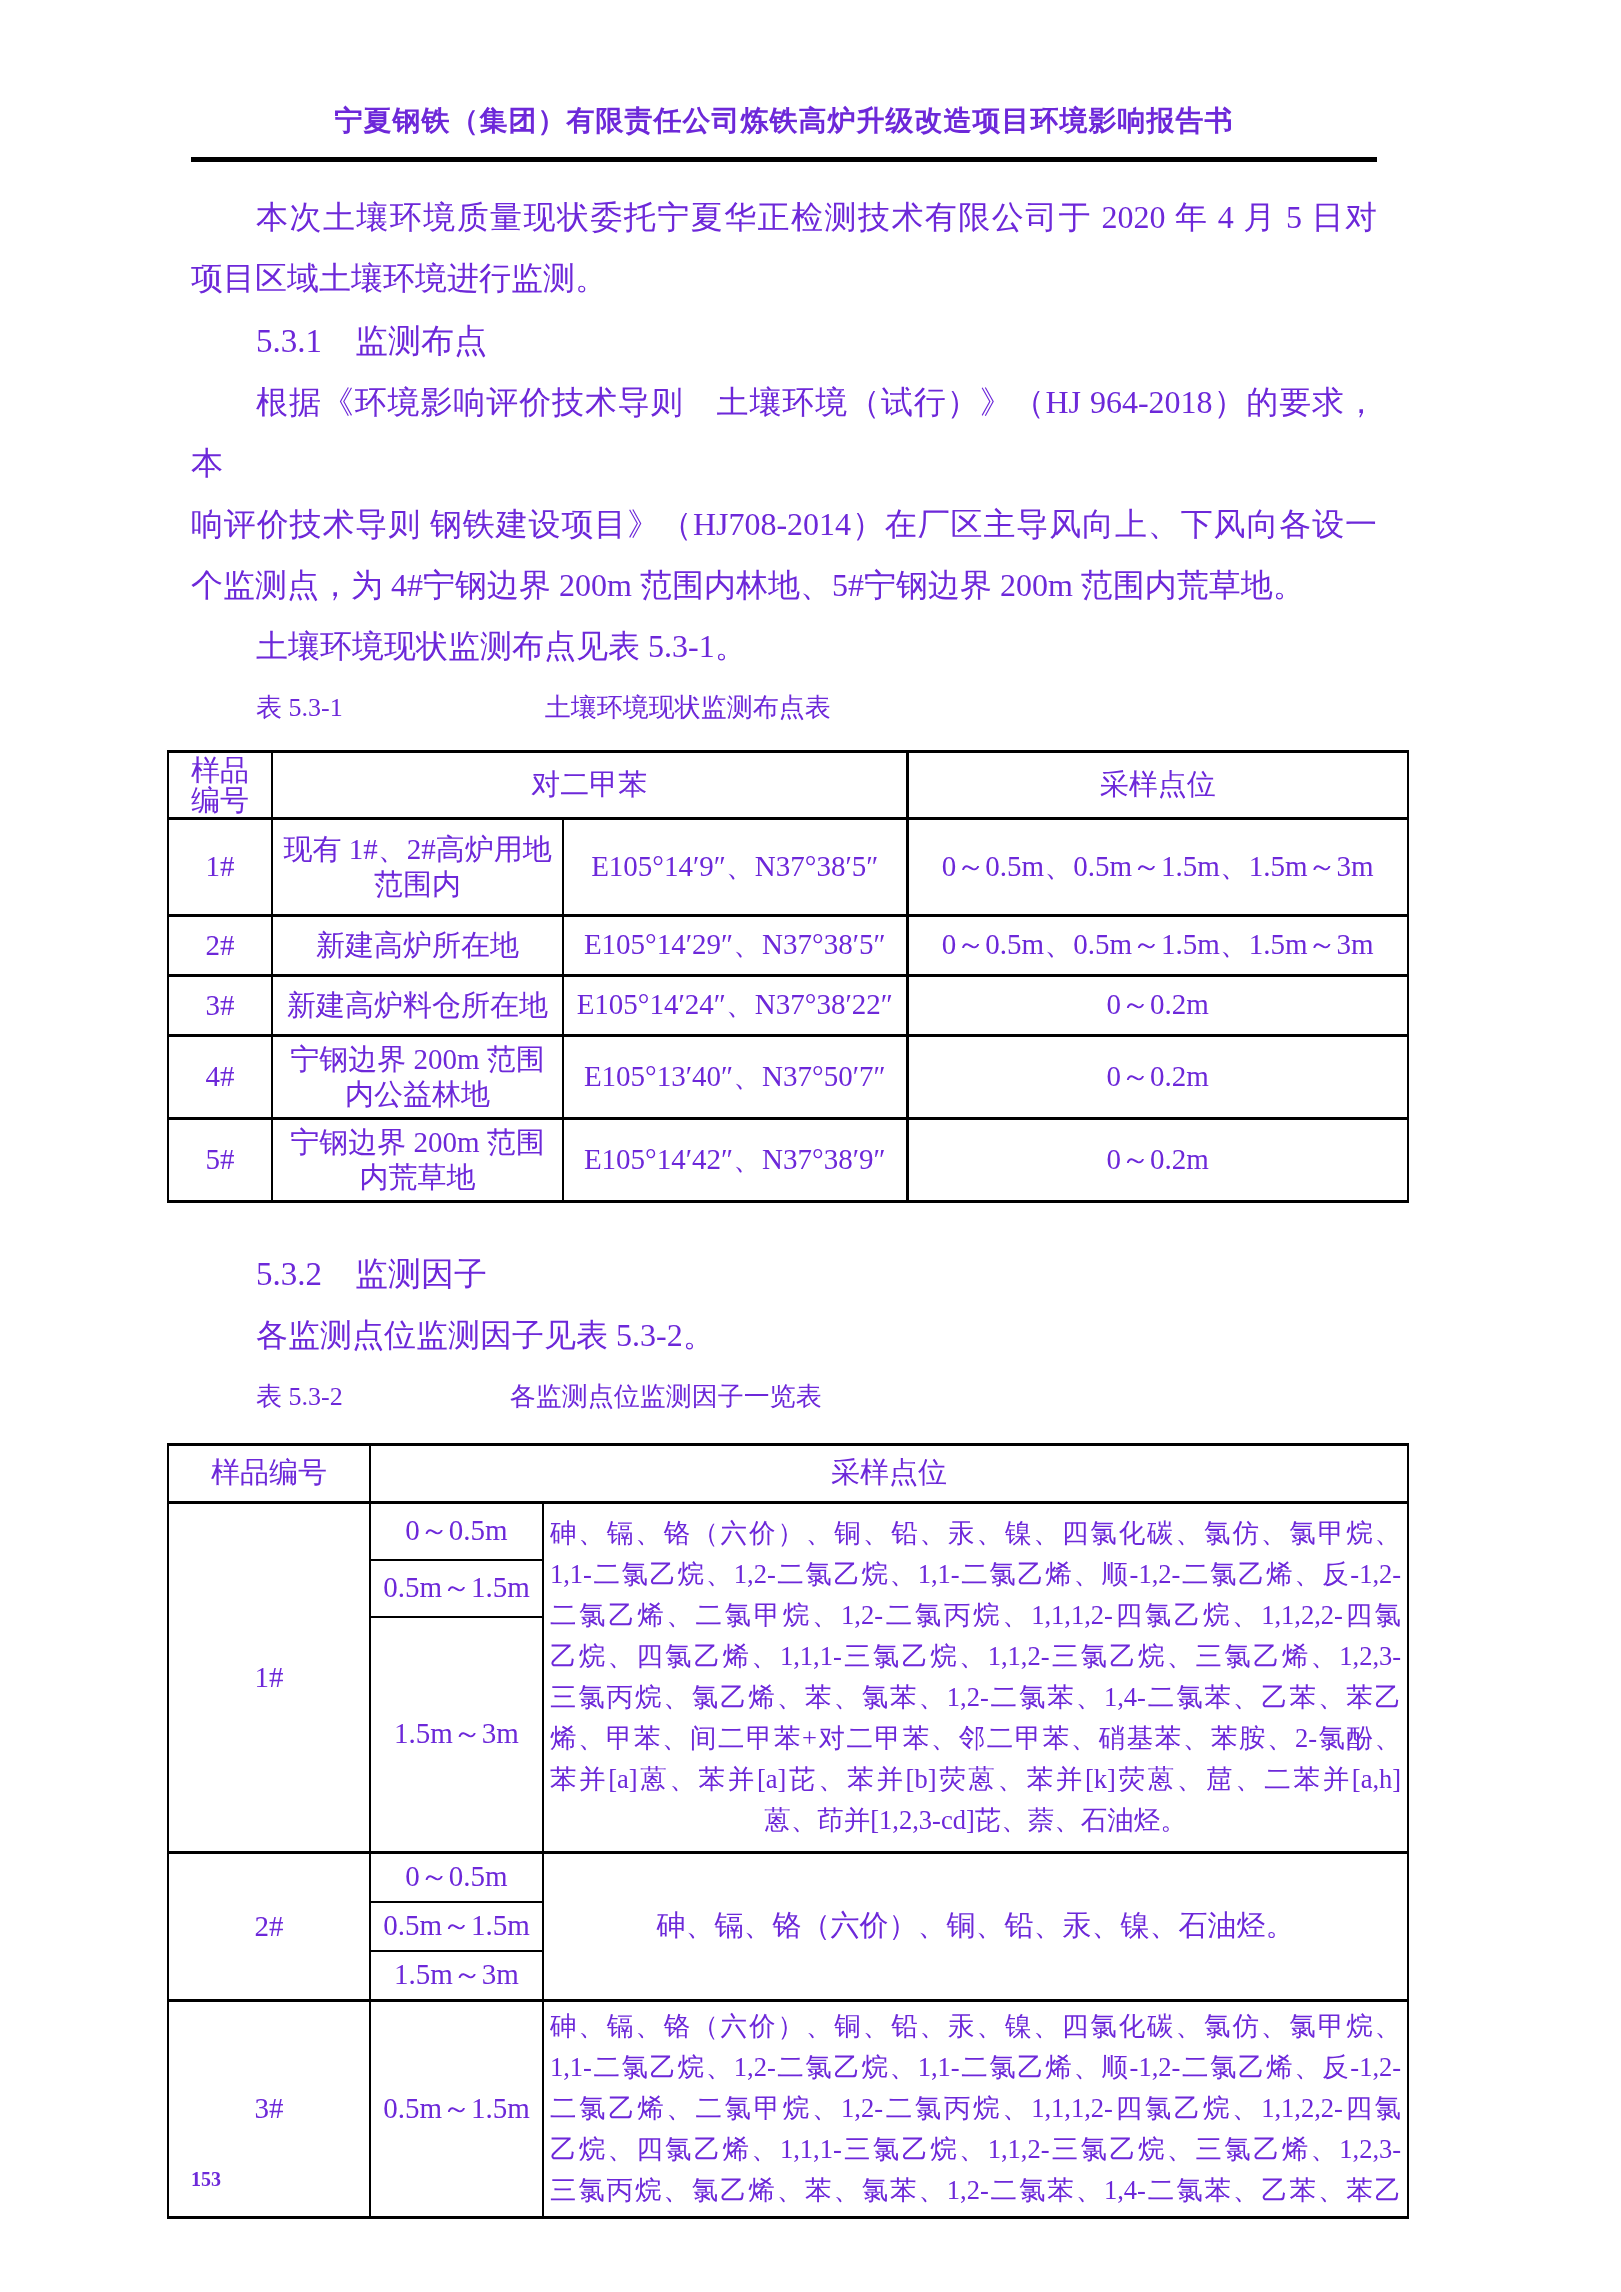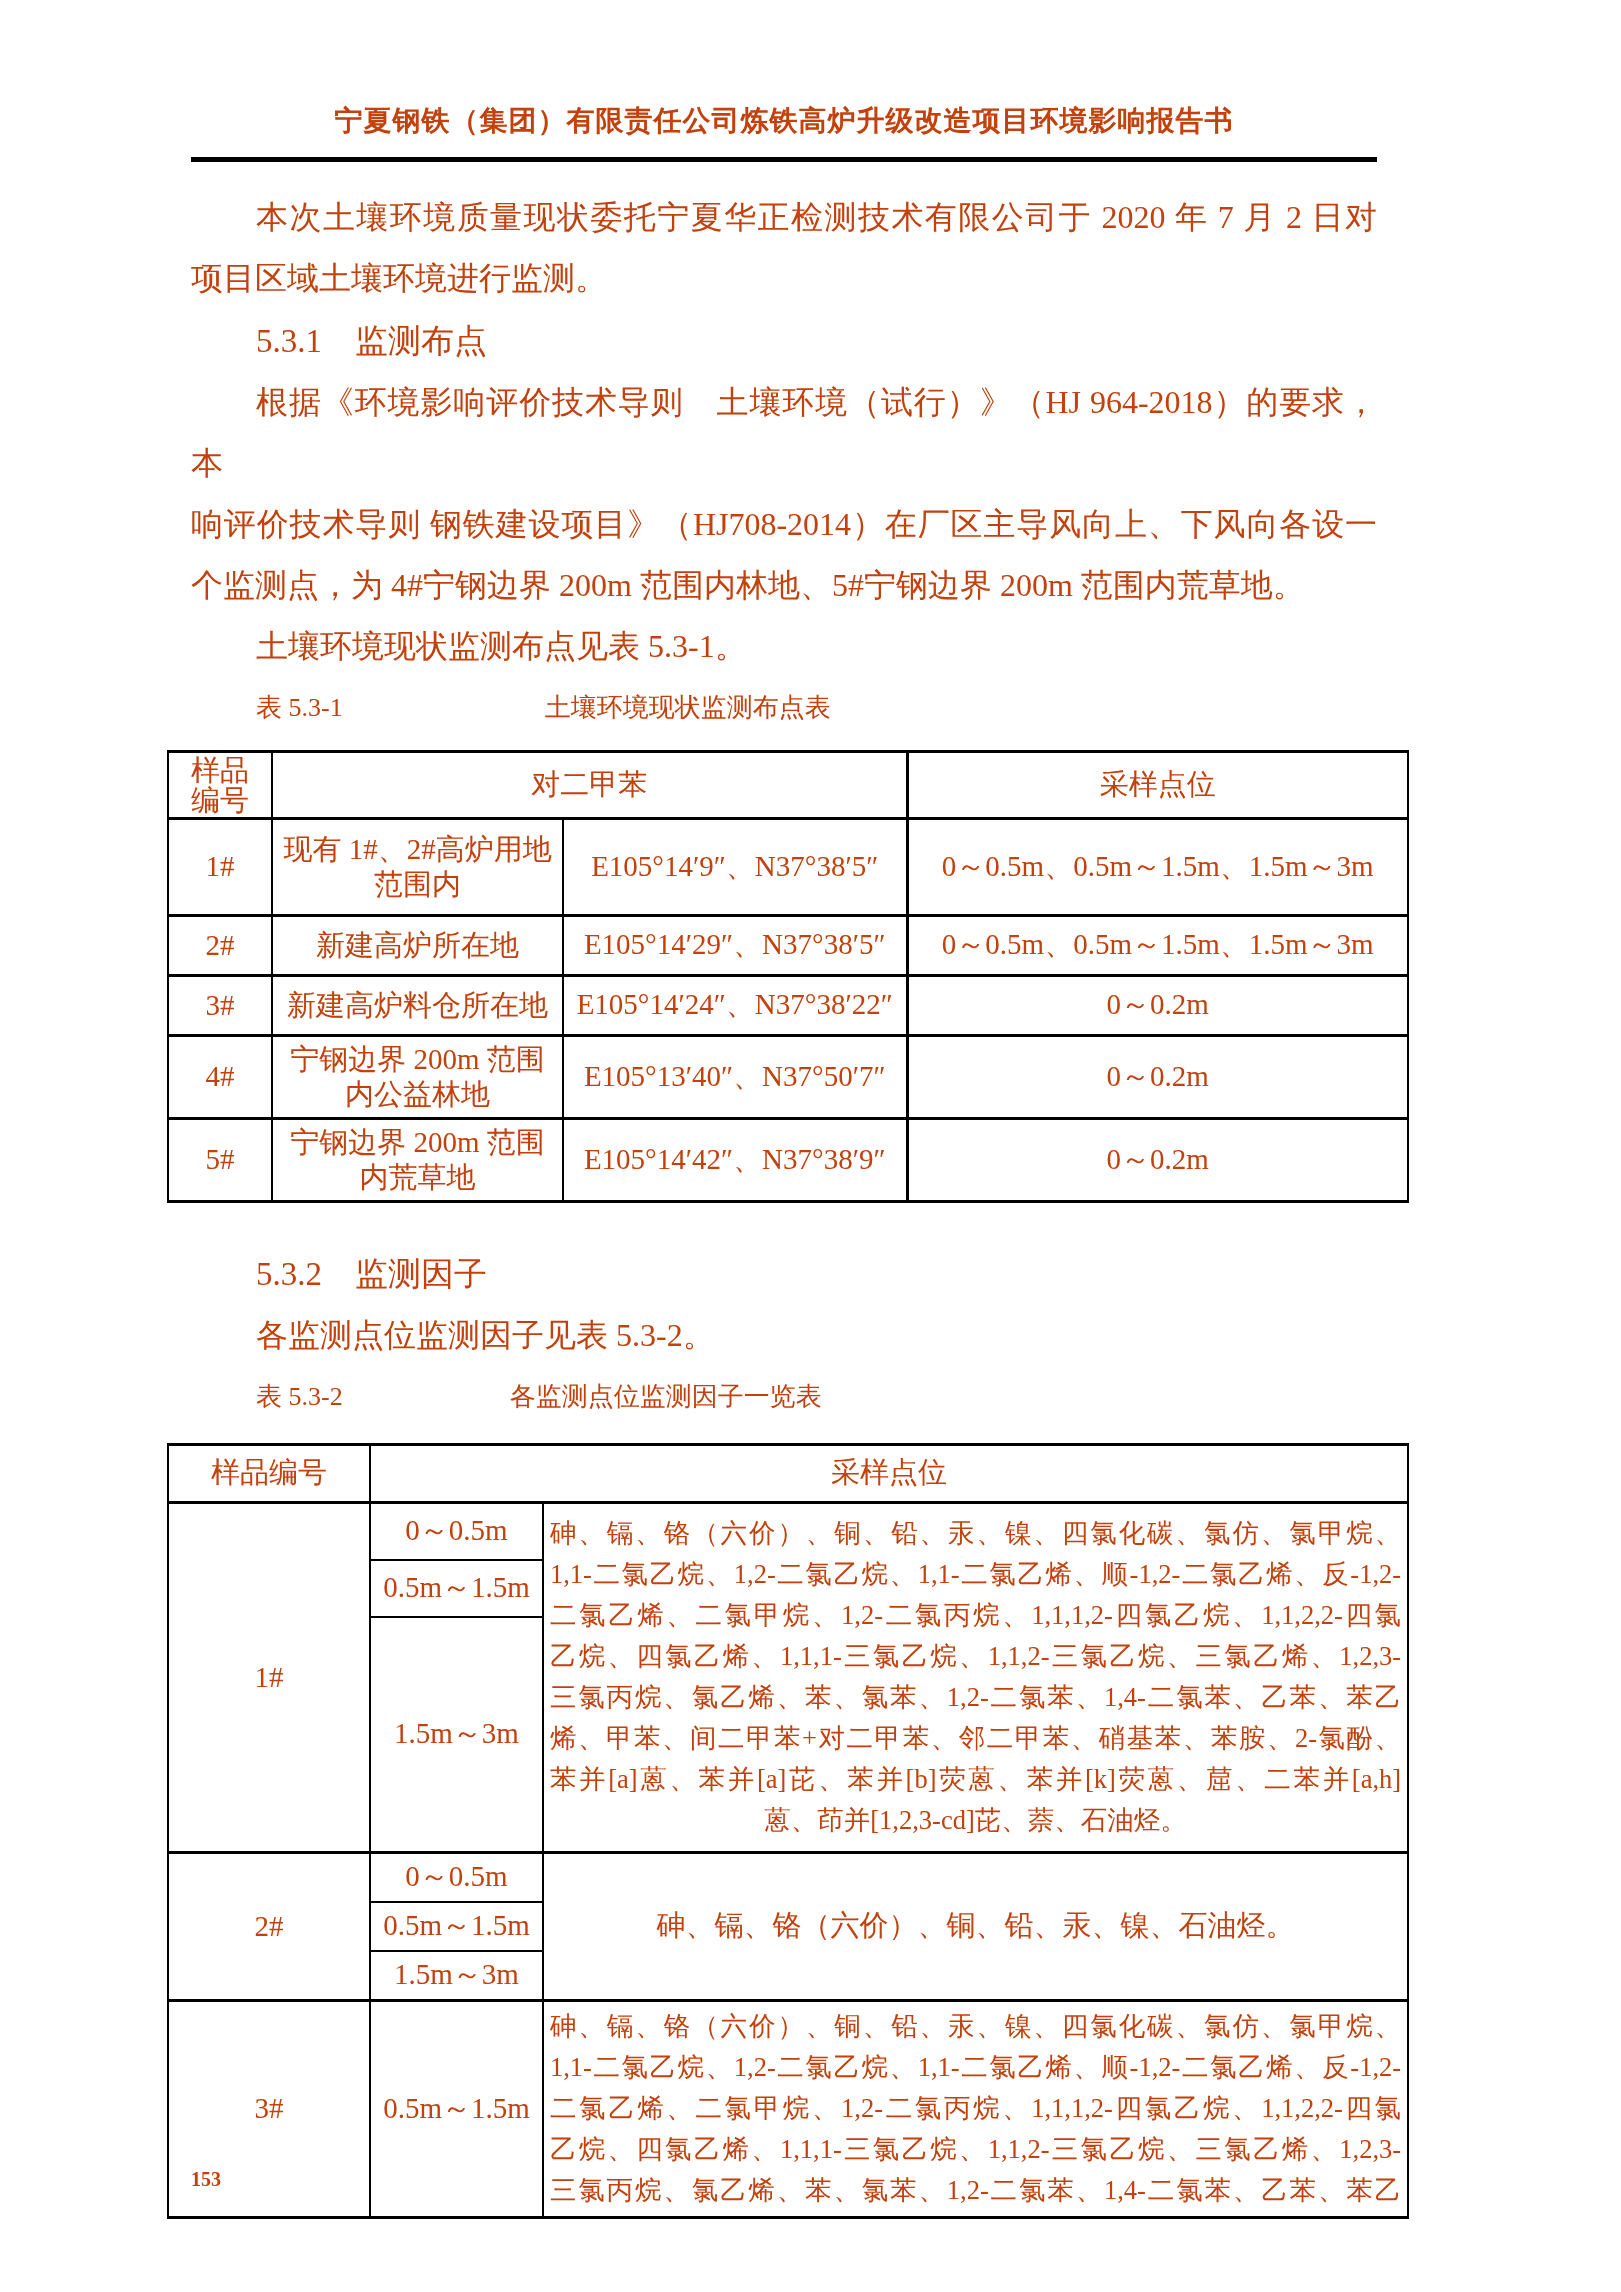--- a/index.html
+++ b/index.html
@@ -1,21 +1,21 @@
 <!DOCTYPE html>
 <html><head>
 <meta charset="utf-8">
 <style>
   html,body { margin:0; padding:0; background:#888; }
   .page {
     position:relative;
     width:1621px; height:2293px;
     margin:0 auto;
     background:#ffffff;
-    color:#c2410c;
+    color:#6d28d9;
     font-family:"Liberation Serif","DejaVu Serif",serif;
     overflow:hidden;
   }
   
   .doc-header-title {
     padding-top:102px;
     width:1186px; margin-left:191px;
     text-align:center;
     font-size:28px; font-weight:bold;
     letter-spacing:1px;
@@ -90,21 +90,21 @@
 </head>
 <body>
 
 <div class="page">
 
   <div class="doc-header-title">宁夏钢铁（集团）有限责任公司炼铁高炉升级改造项目环境影响报告书</div>
   <div class="header-rule"></div>
 
   <div class="content">
     <div class="para intro">
-        <div class="ln">本次土壤环境质量现状委托宁夏华正检测技术有限公司于 2020 年 7 月 2 日对</div>
+        <div class="ln">本次土壤环境质量现状委托宁夏华正检测技术有限公司于 2020 年 4 月 5 日对</div>
         <div class="ln">项目区域土壤环境进行监测。</div>
       </div>
 
     <div class="heading h531">5.3.1　监测布点</div>
 
     <div class="para">
         <div class="ln">根据《环境影响评价技术导则　土壤环境（试行）》（HJ 964-2018）的要求，本</div>
         <div class="ln">响评价技术导则 钢铁建设项目》（HJ708-2014）在厂区主导风向上、下风向各设一</div>
         <div class="ln">个监测点，为 4#宁钢边界 200m 范围内林地、5#宁钢边界 200m 范围内荒草地。</div>
       </div>

